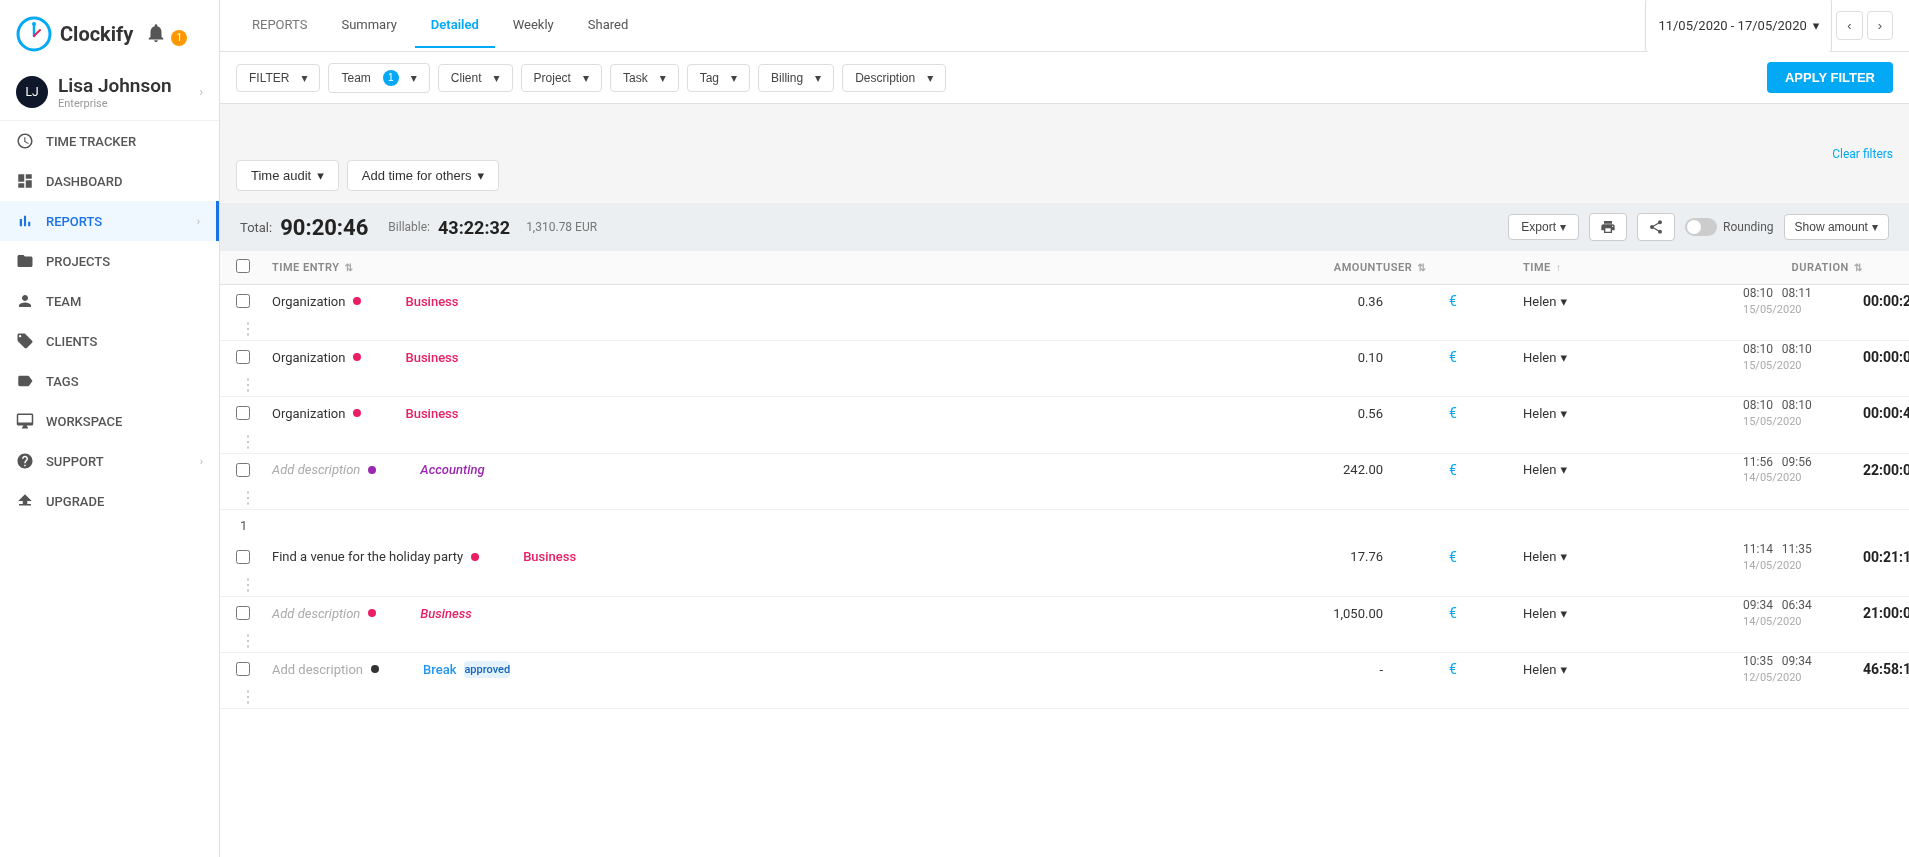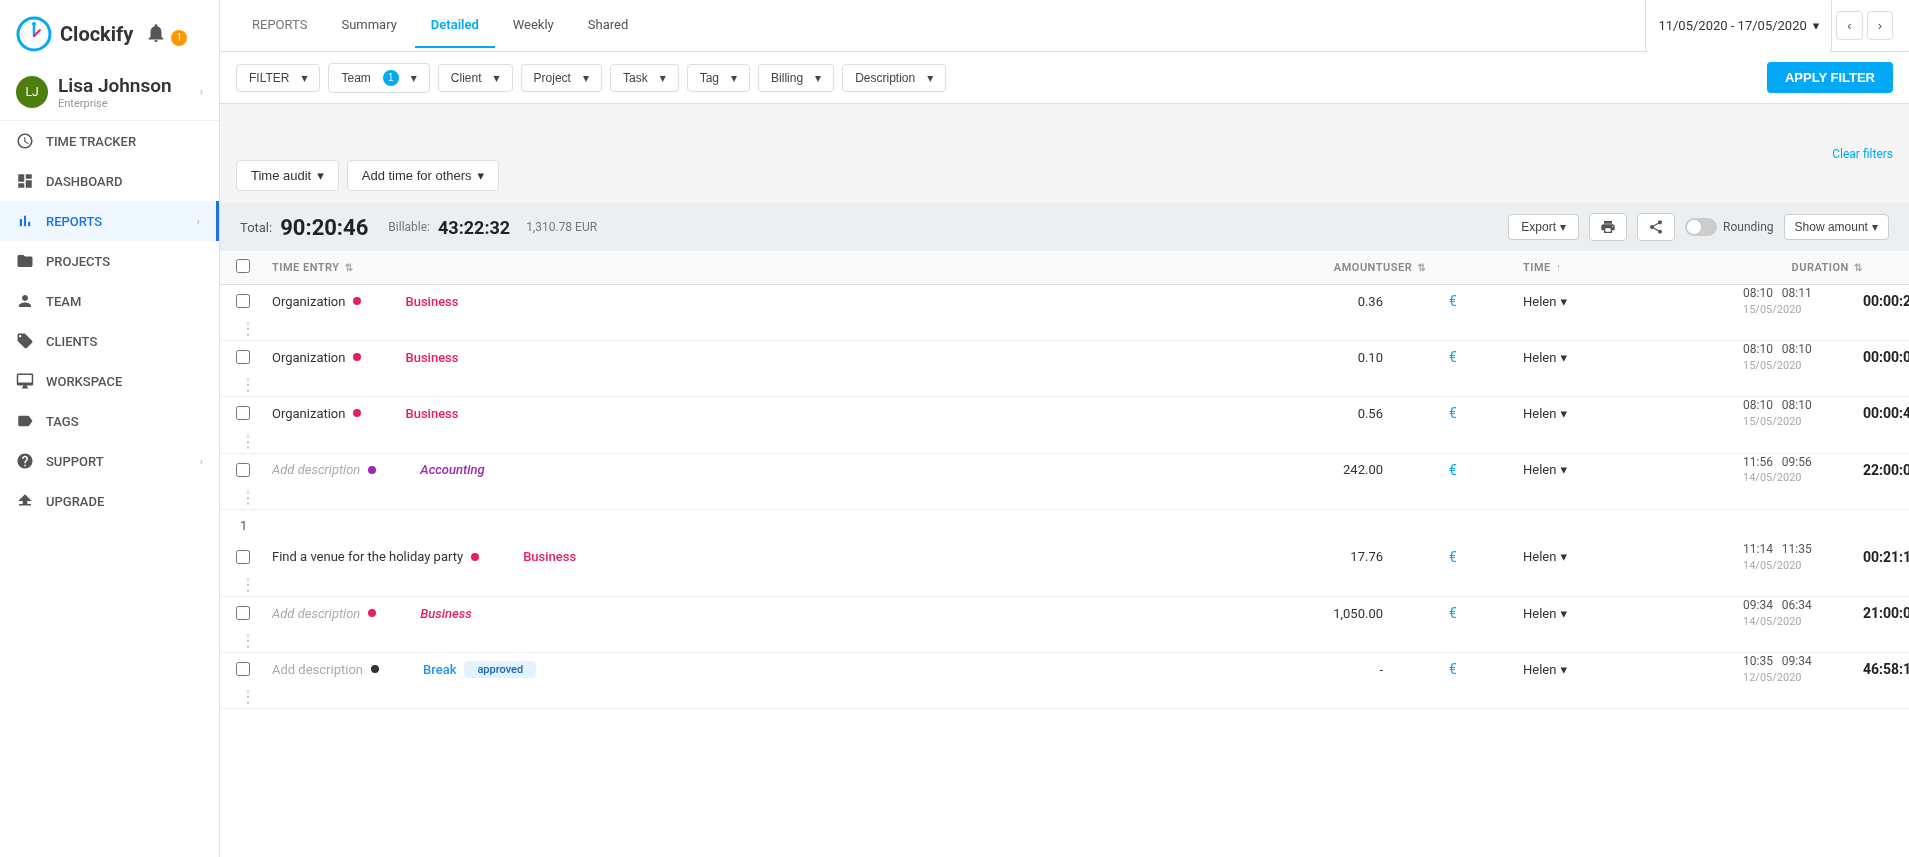--- a/index.html
+++ b/index.html
@@ -3,21 +3,21 @@
   <meta charset="utf-8">
   <style>
     * { box-sizing: border-box; margin: 0; padding: 0; }
     body { font-family: -apple-system, BlinkMacSystemFont, 'Segoe UI', Roboto, sans-serif; background: #f5f5f5; display: flex; height: 857px; overflow: hidden; font-size: 13px; }
 
     
     .sidebar { width: 220px; background: #fff; border-right: 1px solid #e0e0e0; display: flex; flex-direction: column; flex-shrink: 0; }
     .sidebar-logo { padding: 16px 16px 12px; display: flex; align-items: center; gap: 8px; }
     .logo-icon { width: 36px; height: 36px; }
     .sidebar-user { padding: 10px 16px; display: flex; align-items: center; gap: 10px; border-bottom: 1px solid #f0f0f0; cursor: pointer; }
-    .avatar { width: 32px; height: 32px; border-radius: 50%; background: #4d7c0f; display: flex; align-items: center; justify-content: center; color: #fff; font-size: 12px; overflow: hidden; }
+    .avatar { width: 32px; height: 32px; border-radius: 50%; background: #0f172a; display: flex; align-items: center; justify-content: center; color: #fff; font-size: 12px; overflow: hidden; }
     .user-info { flex: 1; }
     .user-name { font-weight: 600; font-size: 19px; color: #333; }
     .user-tier { font-size: 11px; color: #999; }
     .chevron-right { color: #bbb; font-size: 12px; }
     .nav-item { display: flex; align-items: center; gap: 12px; padding: 11px 16px; cursor: pointer; color: #555; font-size: 13px; font-weight: 500; position: relative; }
     .nav-item.active { background: #f0f8ff; color: #1a73e8; border-right: 3px solid #1a73e8; }
     .nav-icon { width: 18px; height: 18px; display: flex; align-items: center; justify-content: center; color: inherit; flex-shrink: 0; }
     .nav-chevron { margin-left: auto; font-size: 11px; color: #bbb; }
     .notification-badge { background: #ff9800; color: #fff; border-radius: 50%; width: 16px; height: 16px; font-size: 10px; display: flex; align-items: center; justify-content: center; position: absolute; top: 8px; left: 26px; }
 
@@ -73,21 +73,21 @@
     .dot-dark { background: #333; }
     .project-tag { color: #e91e63; font-weight: 500; font-size: 13px; padding-left: 36px; }
     .project-tag.accounting { color: #9c27b0; }
     .project-tag.break { color: #2196f3; }
     .col-amount { text-align: right; font-size: 13px; color: #333; }
     .col-currency { display: flex; align-items: center; justify-content: center; color: #03a9f4; font-size: 14px; }
     .col-user { display: flex; align-items: center; gap: 4px; font-size: 13px; color: #333; }
     .col-time { font-size: 12px; color: #555; line-height: 1.4; }
     .col-duration { font-size: 14px; font-weight: 700; color: #222; text-align: right; }
     .more-btn { background: none; border: none; cursor: pointer; color: #bbb; font-size: 16px; padding: 2px 4px; }
-    .approved-badge { background: #e3f2fd; color: #1565c0; border-radius: 4px; padding: 2px 13px; font-size: 11px; font-weight: 500; }
+    .approved-badge { background: #e3f2fd; color: #1565c0; border-radius: 4px; padding: 2px 0; font-size: 11px; font-weight: 500; }
     .page-num { padding: 8px 20px; font-size: 13px; color: #555; }
     .checkbox { width: 14px; height: 14px; border: 1px solid #ccc; border-radius: 2px; cursor: pointer; }
     .sort-icon { color: #aaa; font-size: 10px; margin-left: 2px; }
     .col-header-amount { text-align: right; }
     .col-header-duration { text-align: right; }
   </style>
 </head>
 <body>
 
 <div class="sidebar">
@@ -161,32 +161,32 @@
     <span class="nav-icon">
       <svg width="18" height="18" viewBox="0 0 24 24" fill="currentColor">
           <path d="M21.41 11.58l-9-9C12.05 2.22 11.55 2 11 2H4c-1.1 0-2 .9-2 2v7c0 .55.22 1.05.59 1.42l9 9c.36.36.86.58 1.41.58.55 0 1.05-.22 1.41-.59l7-7c.37-.36.59-.86.59-1.41 0-.55-.23-1.06-.59-1.42zM5.5 7C4.67 7 4 6.33 4 5.5S4.67 4 5.5 4 7 4.67 7 5.5 6.33 7 5.5 7z"></path>
         </svg>
     </span>
     <span>CLIENTS</span>
   </div>
   <div class="nav-item">
     <span class="nav-icon">
       <svg width="18" height="18" viewBox="0 0 24 24" fill="currentColor">
+          <path d="M17.63 5.84C17.27 5.33 16.67 5 16 5L5 5.01C3.9 5.01 3 5.9 3 7v10c0 1.1.9 1.99 2 1.99L16 19c.67 0 1.27-.33 1.63-.84L22 12l-4.37-6.16z"></path>
+        </svg>
+    </span>
+    <span>TAGS</span>
+  </div>
+  <div class="nav-item">
+    <span class="nav-icon">
+      <svg width="18" height="18" viewBox="0 0 24 24" fill="currentColor">
           <path d="M21 2H3c-1.1 0-2 .9-2 2v12c0 1.1.9 2 2 2h7l-2 3v1h8v-1l-2-3h7c1.1 0 2-.9 2-2V4c0-1.1-.9-2-2-2zm0 12H3V4h18v10z"></path>
         </svg>
     </span>
     <span>WORKSPACE</span>
-  </div>
-  <div class="nav-item">
-    <span class="nav-icon">
-      <svg width="18" height="18" viewBox="0 0 24 24" fill="currentColor">
-          <path d="M17.63 5.84C17.27 5.33 16.67 5 16 5L5 5.01C3.9 5.01 3 5.9 3 7v10c0 1.1.9 1.99 2 1.99L16 19c.67 0 1.27-.33 1.63-.84L22 12l-4.37-6.16z"></path>
-        </svg>
-    </span>
-    <span>TAGS</span>
   </div>
   <div class="nav-item">
     <span class="nav-icon">
       <svg width="18" height="18" viewBox="0 0 24 24" fill="currentColor">
           <path d="M12 2C6.48 2 2 6.48 2 12s4.48 10 10 10 10-4.48 10-10S17.52 2 12 2zm1 17h-2v-2h2v2zm2.07-7.75l-.9.92C13.45 12.9 13 13.5 13 15h-2v-.5c0-1.1.45-2.1 1.17-2.83l1.24-1.26c.37-.36.59-.86.59-1.41 0-1.1-.9-2-2-2s-2 .9-2 2H8c0-2.21 1.79-4 4-4s4 1.79 4 4c0 .88-.36 1.68-.93 2.25z"></path>
         </svg>
     </span>
     <span>SUPPORT</span>
     <span class="nav-chevron">›</span>
   </div>

